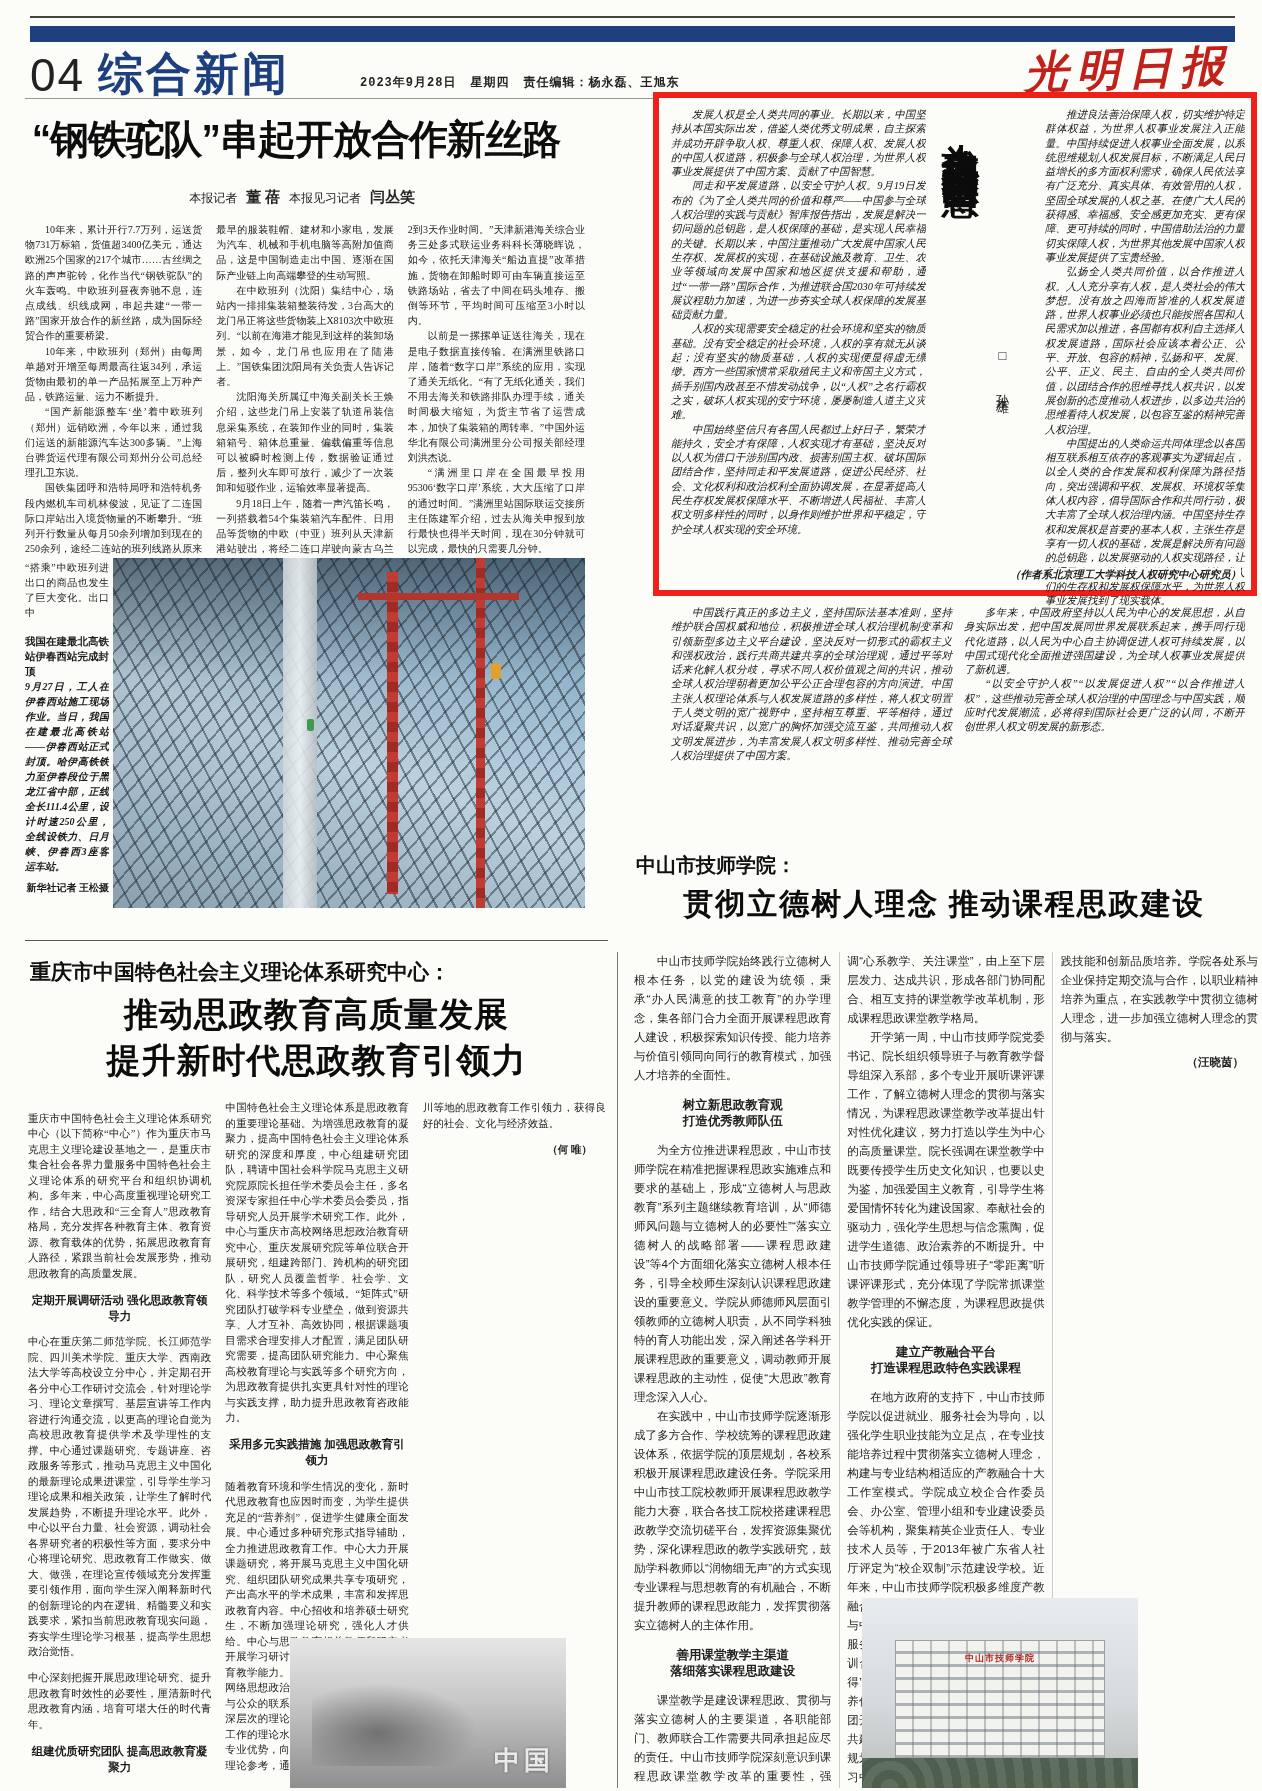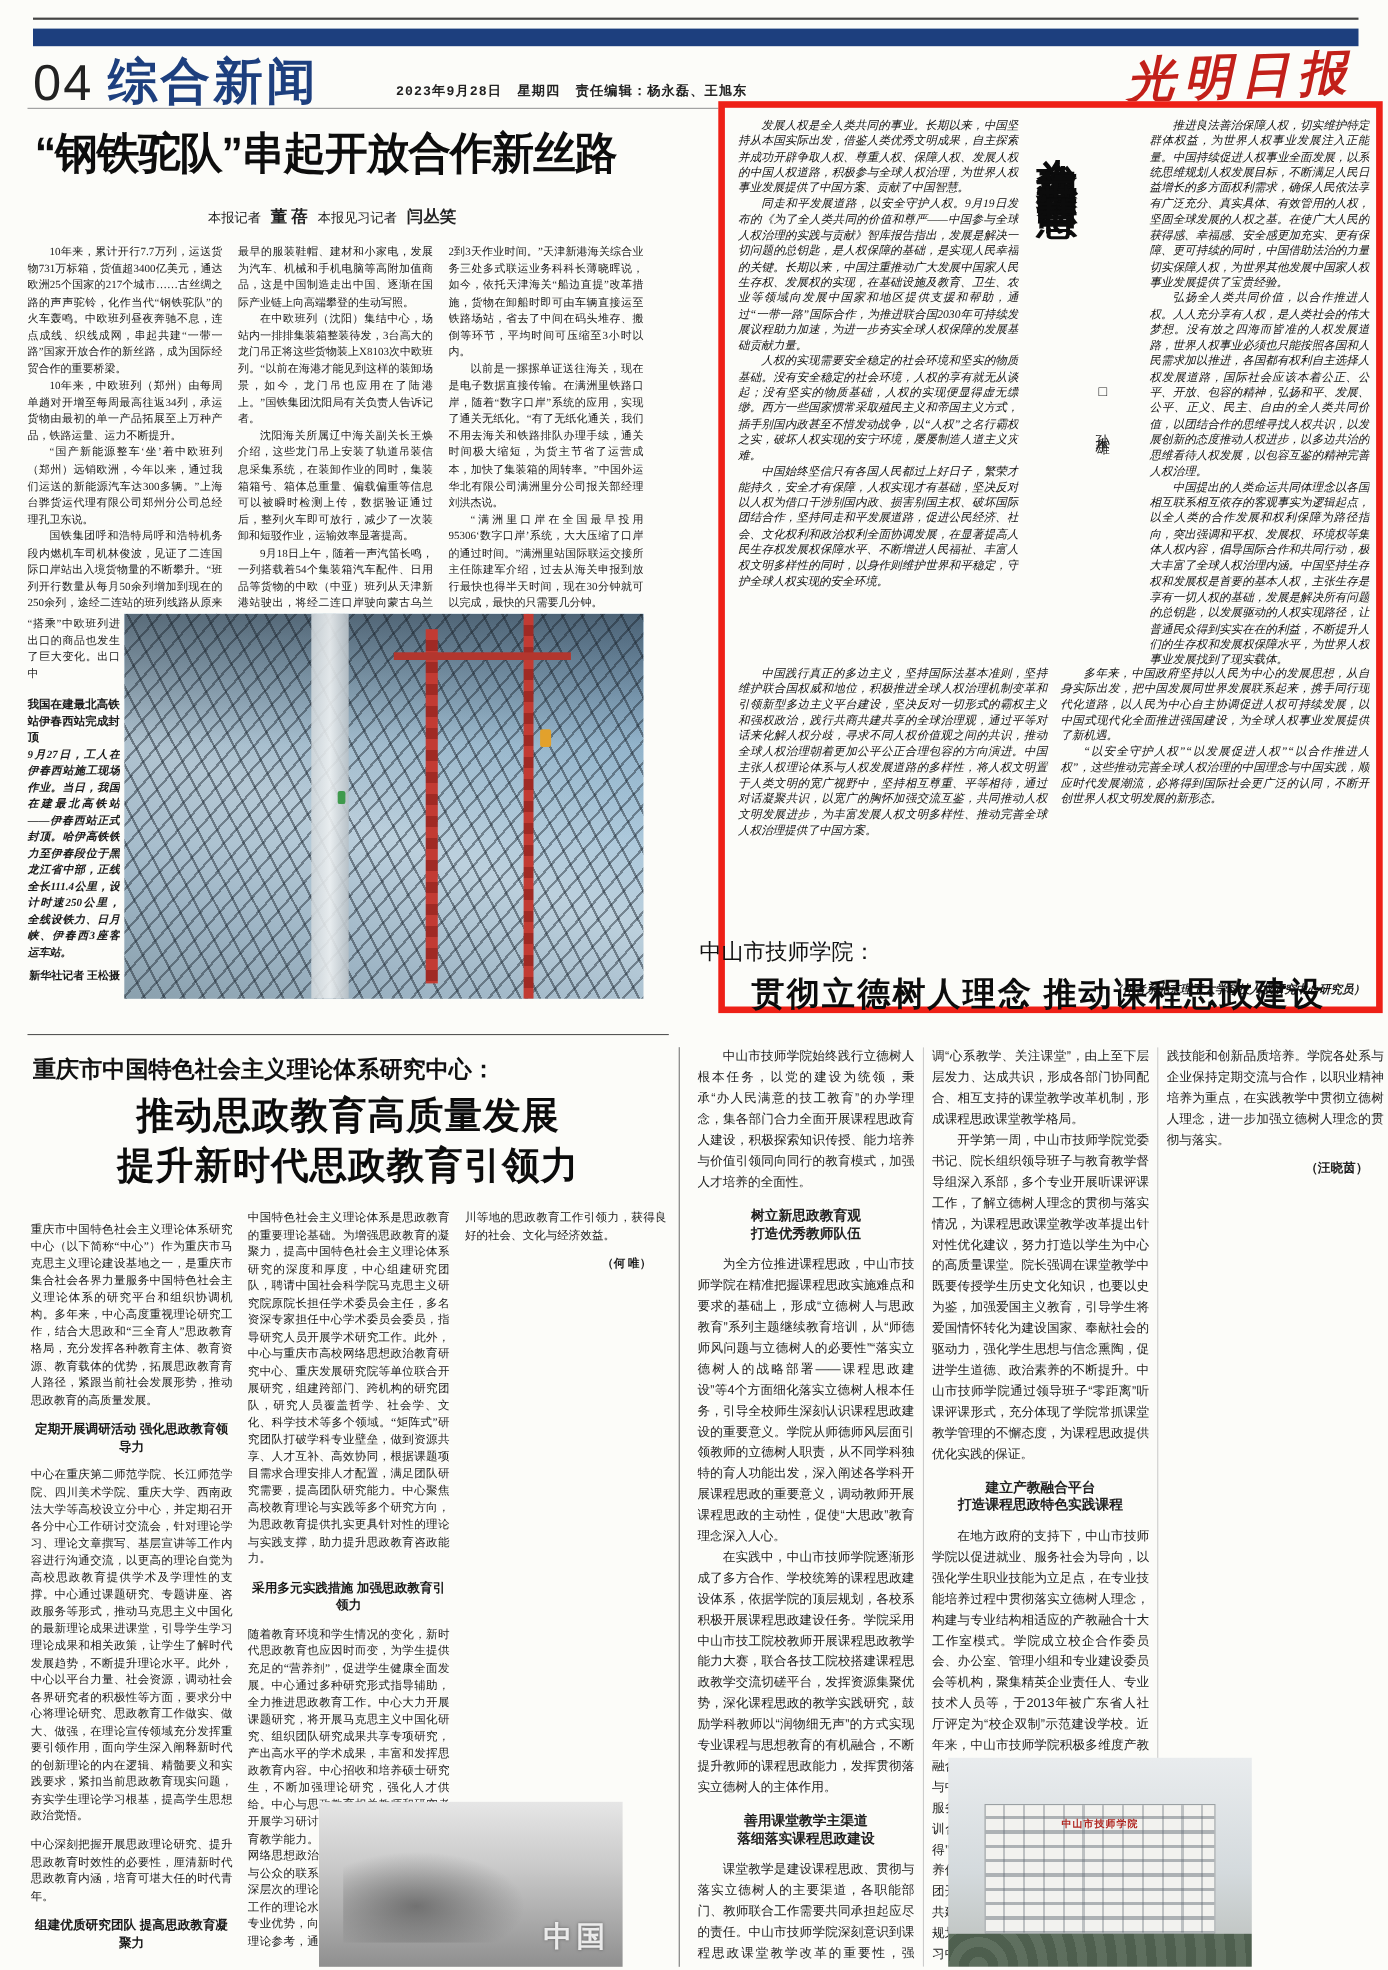--- a/index.html
+++ b/index.html
@@ -46,21 +46,21 @@
   .lattice2{position:absolute;inset:0;background:repeating-linear-gradient(-48deg,rgba(30,40,50,.45) 0 2px,transparent 2px 13px);}
   .lattice3{position:absolute;inset:0;background:linear-gradient(180deg,rgba(25,32,40,.55),rgba(25,32,40,.08) 34%,transparent 60%);}
   .pillar{position:absolute;left:36%;top:0;width:34px;height:100%;background:linear-gradient(90deg,#cfd6da,#eef1f2 50%,#b7c0c6);opacity:.9;}
   .crane-a{position:absolute;left:58%;top:4%;width:11px;height:92%;background:repeating-linear-gradient(180deg,#c23b33 0 10px,#a02a24 10px 20px);}
   .crane-b{position:absolute;left:77%;top:0;width:9px;height:100%;background:repeating-linear-gradient(180deg,#c23b33 0 10px,#a02a24 10px 20px);}
   .crane-arm{position:absolute;left:52%;top:10%;width:34%;height:7px;background:#b3362e;}
   .hook{position:absolute;left:80%;top:30%;width:10px;height:16px;background:#e2a12c;border-radius:2px;}
   .worker{position:absolute;left:41%;top:46%;width:7px;height:12px;background:#3f9a4d;border-radius:2px;}
 
   
-  .rights{position:absolute;left:653px;top:92px;width:604px;height:829px;border:6px solid #ee2017;background:#fcfcf9;}
+  .rights{position:absolute;left:653px;top:92px;width:604px;height:504px;border:6px solid #ee2017;background:#fcfcf9;}
   .rights .body-txt{font-size:10.5px;line-height:14.3px;text-align:justify;font-style:italic;color:#111;}
   .r-colA{position:absolute;left:12px;top:10px;width:255px;height:488px;overflow:hidden;}
   .r-headline{position:absolute;left:278px;top:16px;width:48px;height:478px;
       writing-mode:vertical-rl;text-orientation:upright;font-family:"Liberation Sans",sans-serif;
       font-size:37px;font-weight:900;letter-spacing:3px;color:#0c0c0c;overflow:hidden;}
   .r-author{position:absolute;left:334px;top:250px;height:220px;writing-mode:vertical-rl;text-orientation:upright;
       font-size:13px;color:#222;letter-spacing:3px;}
   .r-colB{position:absolute;left:386px;top:10px;width:200px;height:500px;overflow:hidden;}
   .r-bottom{position:absolute;left:12px;top:508px;width:574px;height:188px;overflow:hidden;
       column-count:2;column-gap:12px;}
@@ -77,21 +77,21 @@
   .cq-headline{position:absolute;left:25px;top:992px;width:583px;text-align:center;
       font-size:34px;font-weight:900;line-height:46px;color:#0c0c0c;letter-spacing:1px;}
   .cq-body{position:absolute;left:28px;top:1100px;width:578px;height:688px;overflow:hidden;
       column-count:3;column-gap:14px;column-fill:auto;font-size:10.5px;line-height:15.5px;text-align:justify;}
   .subhead{font-family:"Liberation Sans",sans-serif;font-weight:bold;text-align:center;
       text-indent:0 !important;font-size:11.5px;margin:10px 0 !important;line-height:16px;}
   .author-line{text-align:right;text-indent:0 !important;font-weight:bold;padding-right:14px;margin-top:6px !important;}
 
   
   .zs-kicker{position:absolute;left:636px;top:852px;font-family:"Liberation Sans",sans-serif;
-      font-size:20px;font-weight:400;color:#111;}
+      font-size:20px;font-weight:700;color:#111;}
   .zs-headline{position:absolute;left:630px;top:884px;width:628px;text-align:center;
       font-size:30px;font-weight:900;color:#0c0c0c;letter-spacing:2px;white-space:nowrap;}
   .zs-body{position:absolute;left:634px;top:952px;width:624px;height:836px;overflow:hidden;
       column-count:3;column-gap:16px;column-fill:auto;column-rule:1px solid #ccc;
       font-family:"Liberation Sans",sans-serif;font-size:11.5px;line-height:19px;text-align:justify;color:#222;}
   .zs-body .subhead{font-size:12.5px;margin:12px 0 !important;}
   .zs-body p{margin:0;text-indent:2em;}
 
   
   .gray-photo{position:absolute;left:290px;top:1638px;width:276px;height:150px;overflow:hidden;

